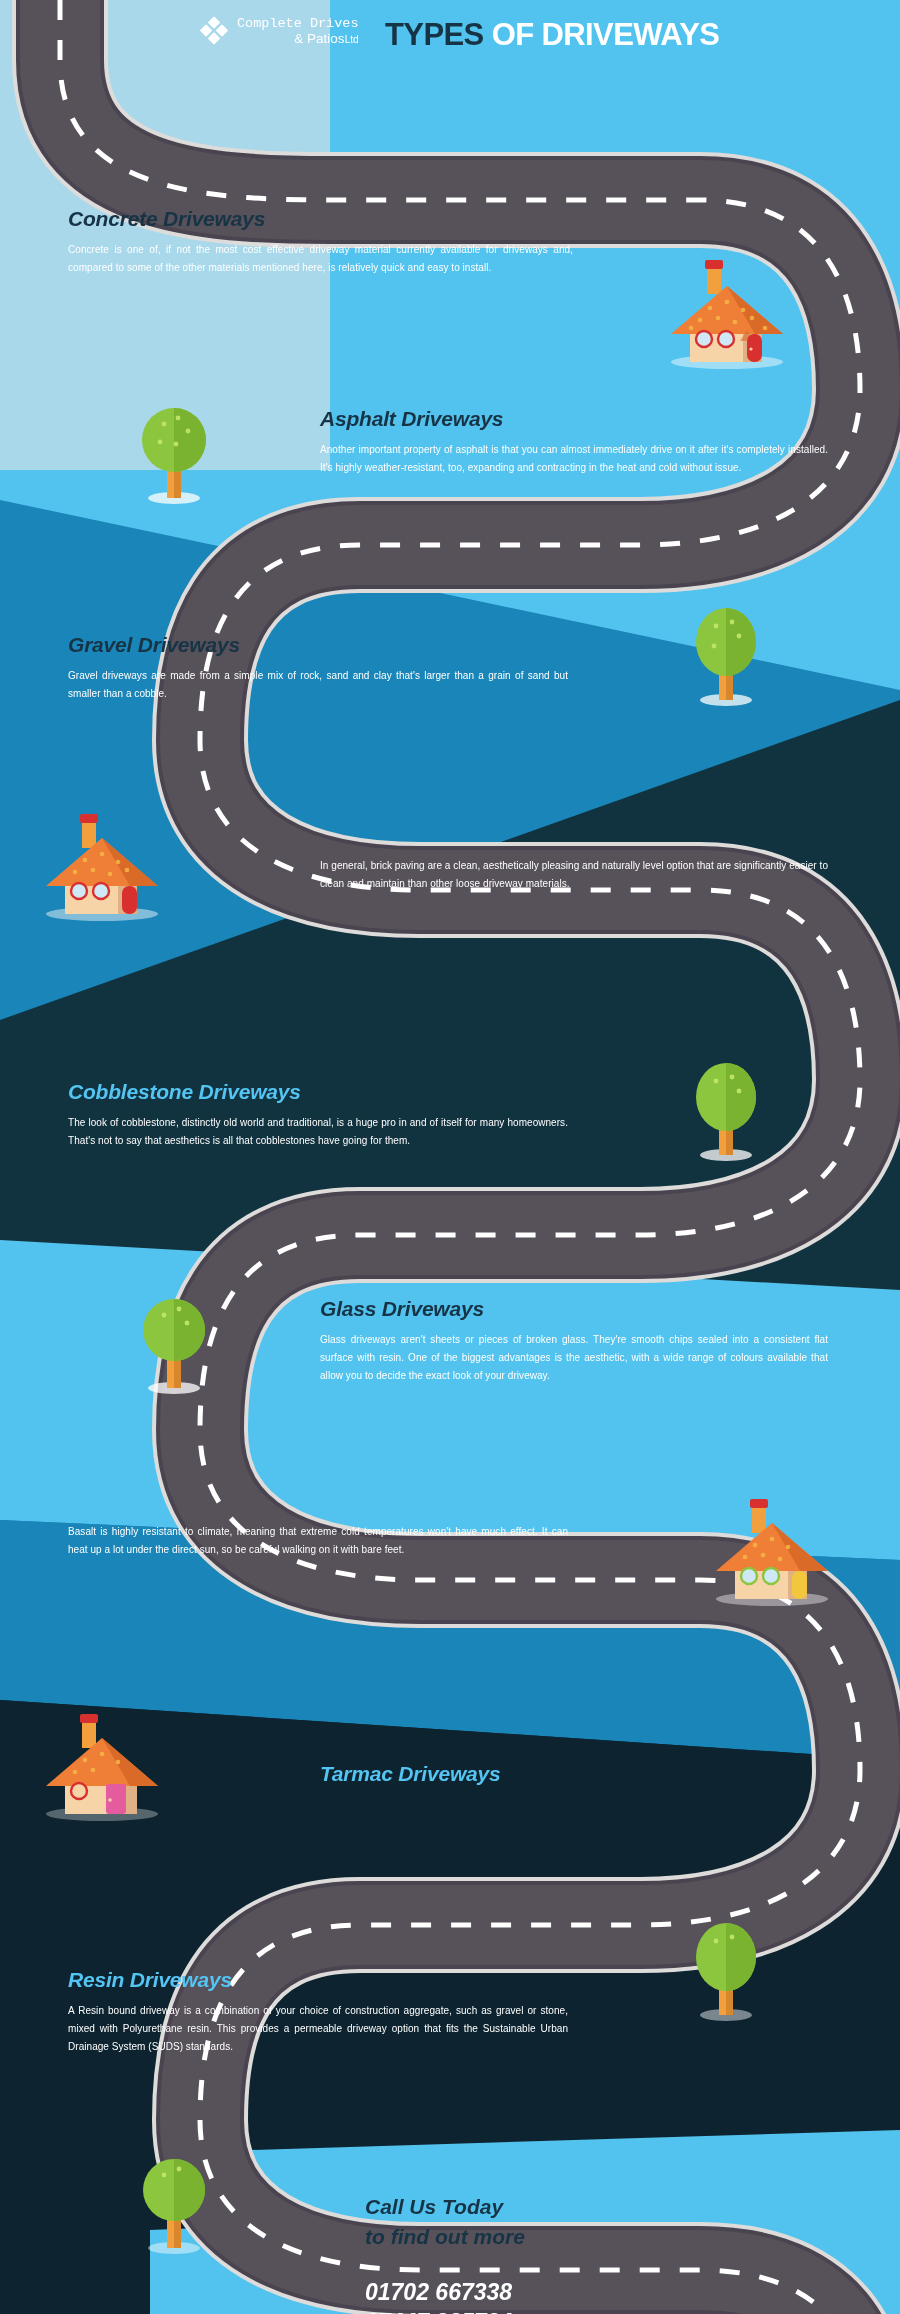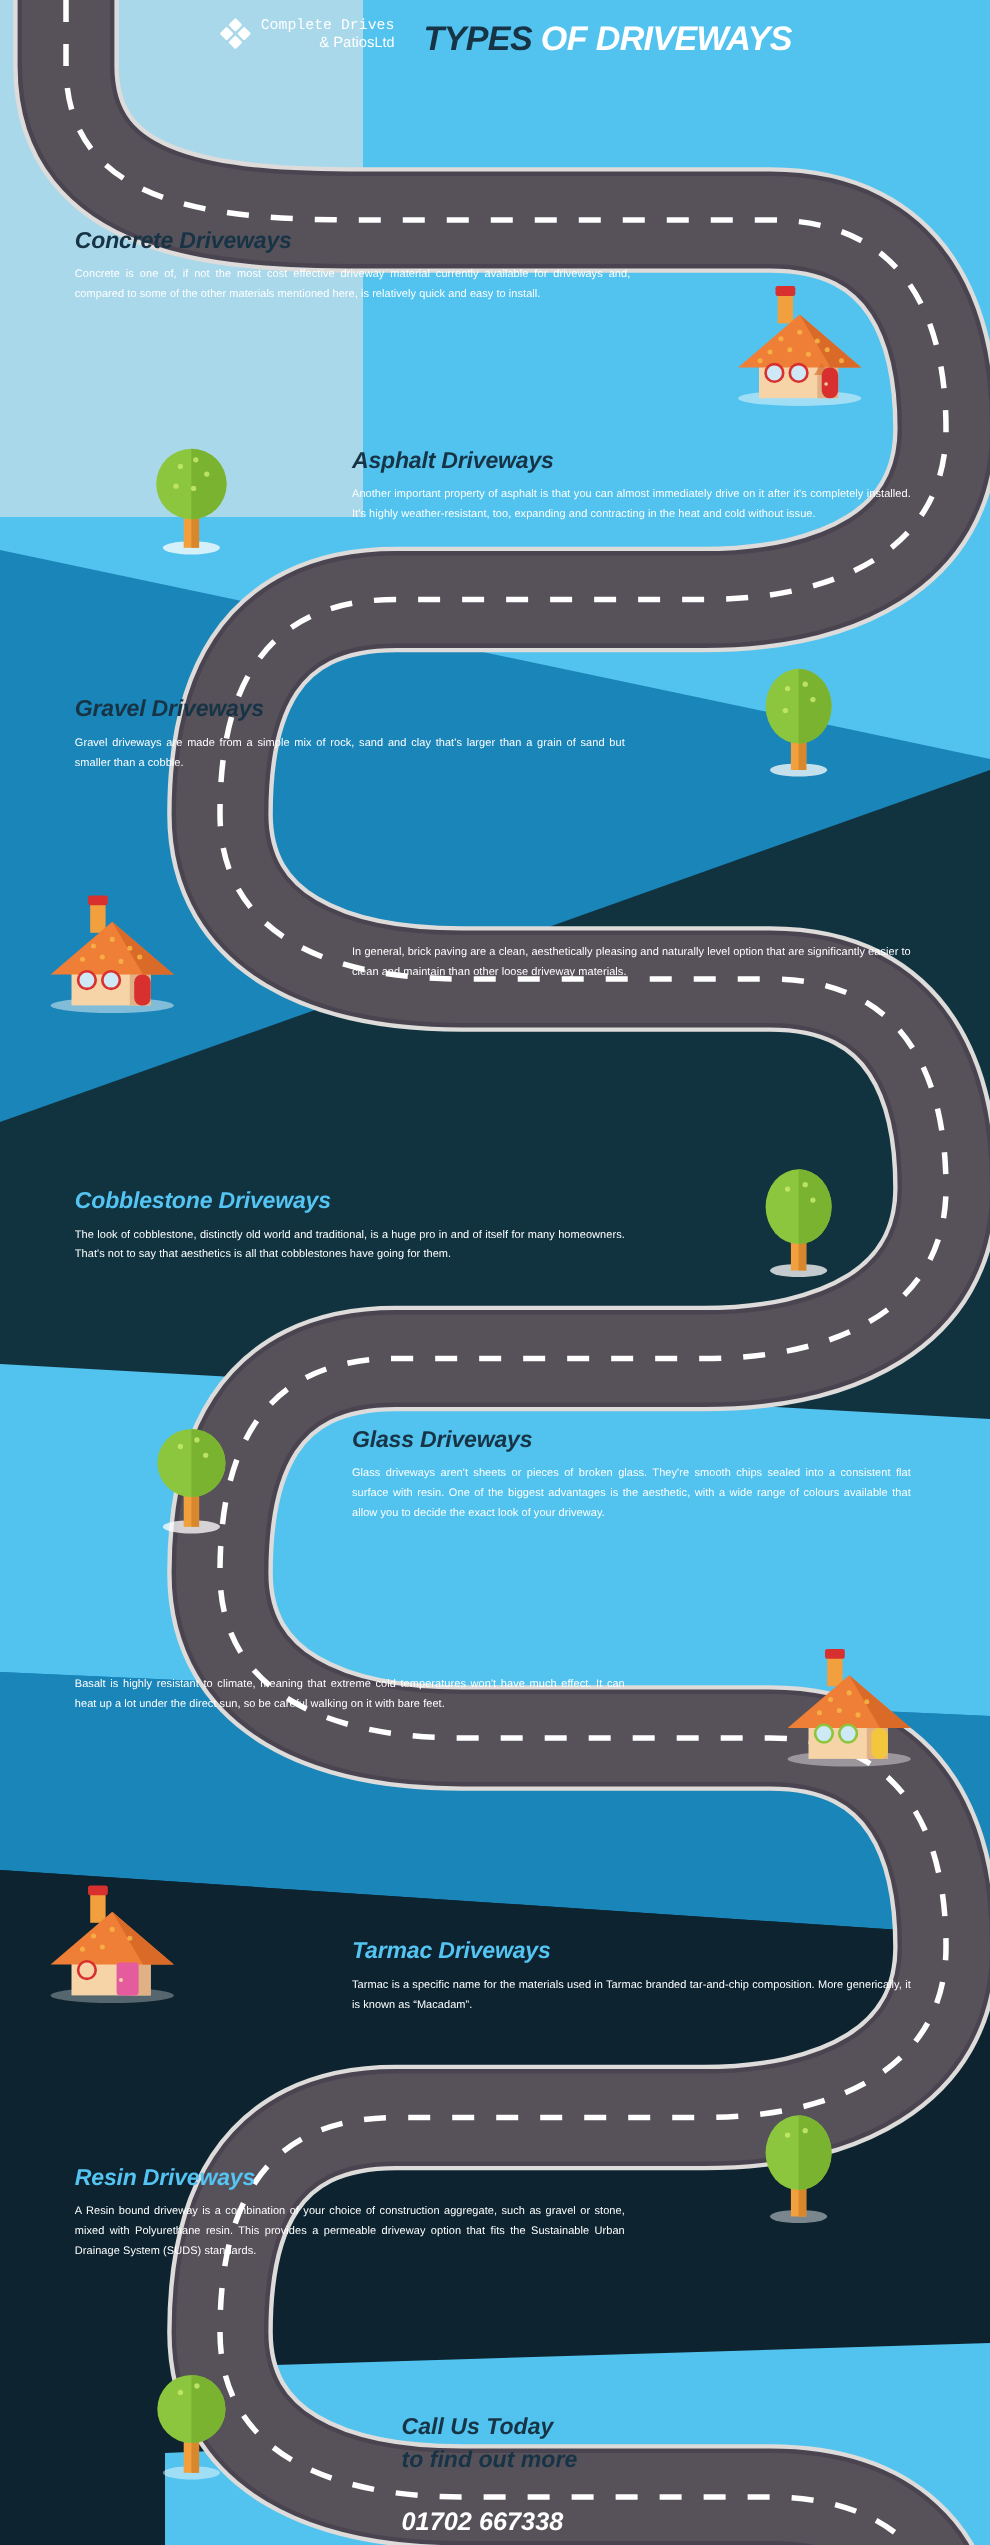--- a/index.html
+++ b/index.html
@@ -52,24 +52,24 @@
   
   #header { position:absolute; top:0; left:0; width:900px; height:78px; }
   #logo-group {
     position:absolute; left:199px; top:16px;
     display:flex; align-items:center; gap:8px;
   }
   #logo-mark { width:30px; height:30px; flex:0 0 auto; }
   #logo-text { display:flex; flex-direction:column; align-items:flex-end; line-height:1.12; }
   #logo-line1 { font-size:13.5px; color:#ffffff; font-weight:400;font-family:Liberation Mono, monospace; }
   #logo-line2 { font-size:13.5px; color:#ffffff; font-weight:400; }
-  #logo-line2 .ltd { font-size:13px; vertical-align:baseline; }
+  #logo-line2 .ltd { font-size:10px; vertical-align:baseline; }
   #main-title {
     position:absolute; left:385px; top:17px;
-    font-size:31px; font-weight:bold; font-style:italic;
+    font-size:31px; font-weight:bold; 
     letter-spacing:-0.6px; white-space:nowrap;
   }
   #title-a { color:#173446; }
   #title-b { color:#ffffff; }
 
   
   #cta { position:absolute; left:365px; top:2192px; display:flex; align-items:flex-start; gap:26px;flex-direction:column; }
   #cta-text { font-size:21px; font-weight:bold; font-style:italic; color:#173446; line-height:1.42; white-space:nowrap; }
   #cta-phones { font-size:23px; font-weight:bold; font-style:italic; color:#ffffff; line-height:1.30; white-space:nowrap; }
 
@@ -368,21 +368,20 @@
     <h2 class="h-dark">Glass Driveways</h2>
     <p>Glass driveways aren't sheets or pieces of broken glass. They're smooth chips sealed into a consistent flat surface with resin. One of the biggest advantages is the aesthetic, with a wide range of colours available that allow you to decide the exact look of your driveway.</p>
   </div>
 
   <div class="block" style="left:68px; top:1523px; width:500px;">
     <p>Basalt is highly resistant to climate, meaning that extreme cold temperatures won't have much effect. It can heat up a lot under the direct sun, so be careful walking on it with bare feet.</p>
   </div>
 
   <div class="block" style="left:320px; top:1762px; width:508px;">
     <h2 class="h-light">Tarmac Driveways</h2>
-    <p>Tarmac is a specific name for the materials used in Tarmac branded tar-and-chip composition. More generically, it is known as “Macadam”.</p>
   </div>
 
   <div class="block" style="left:68px; top:1968px; width:500px;">
     <h2 class="h-light">Resin Driveways</h2>
     <p>A Resin bound driveway is a combination of your choice of construction aggregate, such as gravel or stone, mixed with Polyurethane resin. This provides a permeable driveway option that fits the Sustainable Urban Drainage System (SUDS) standards.</p>
   </div>
 
   <div id="cta">
     <div id="cta-text">
       <div>Call Us Today</div>

